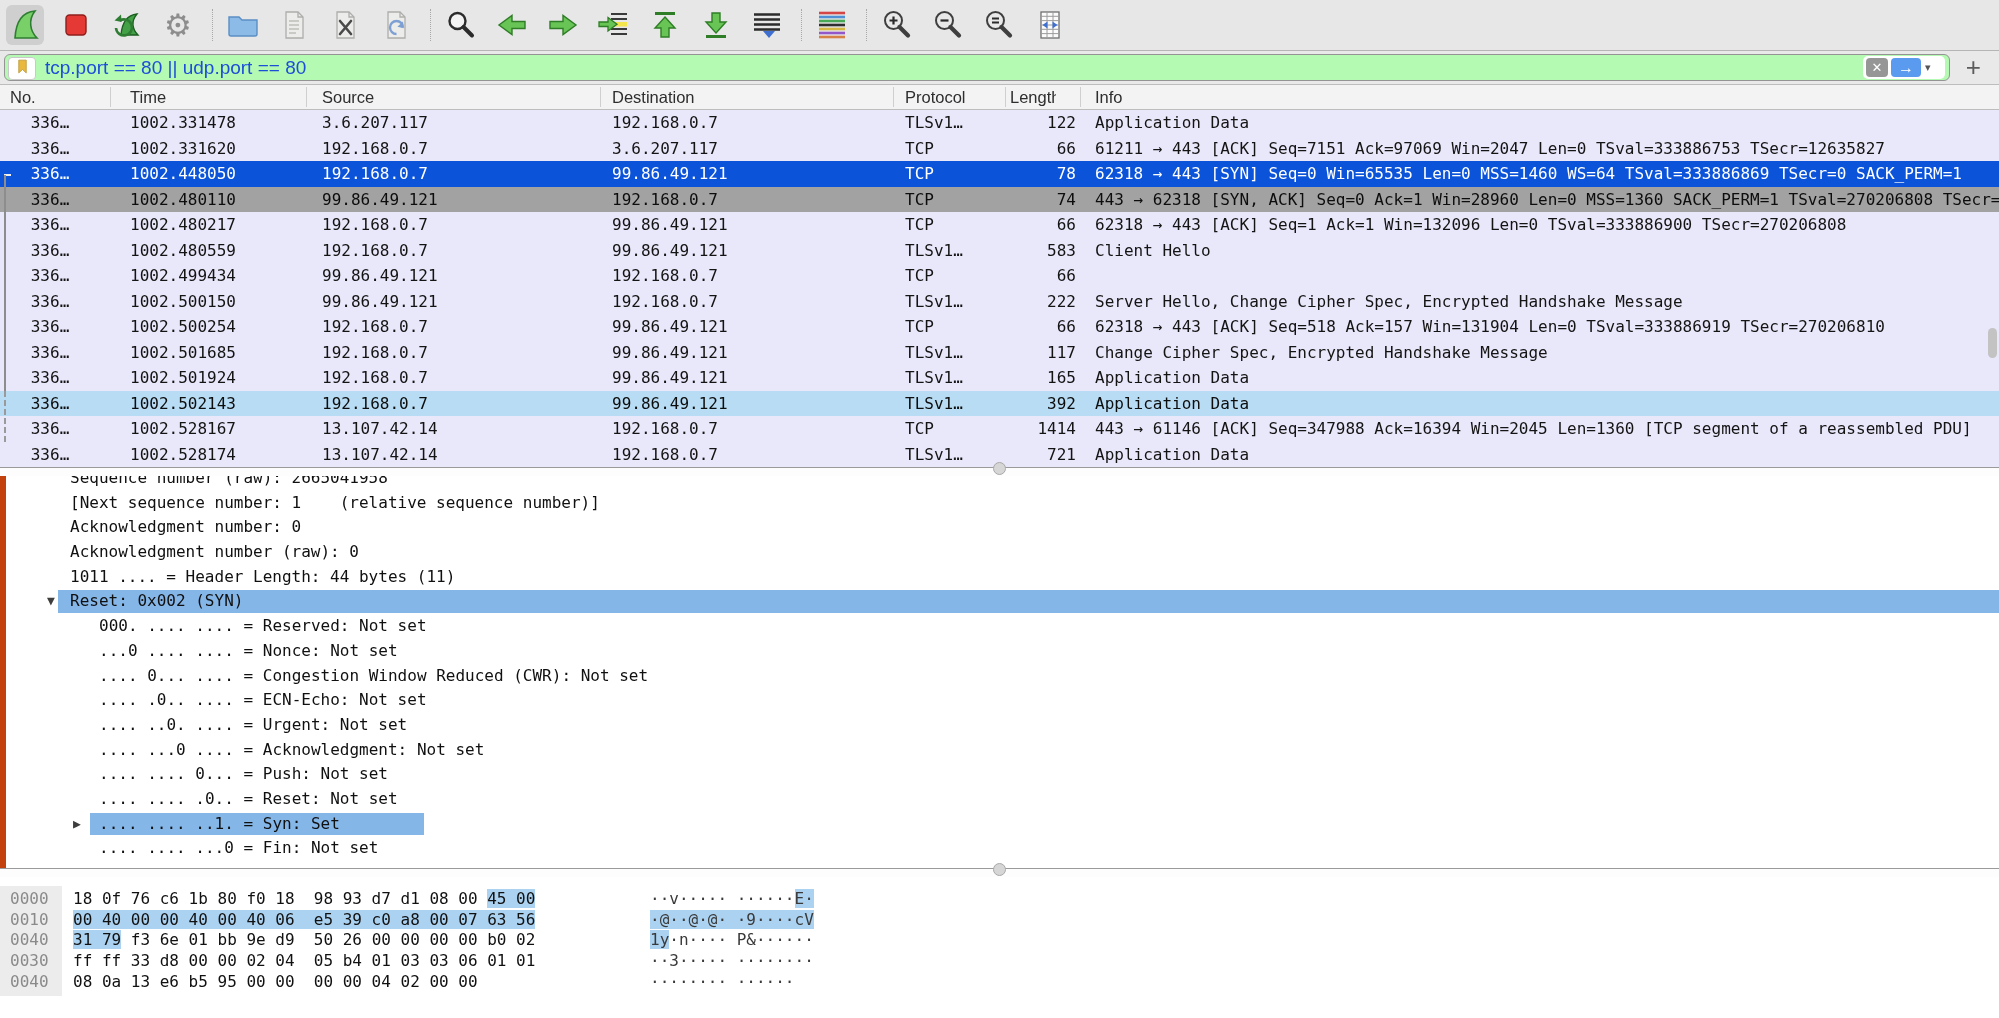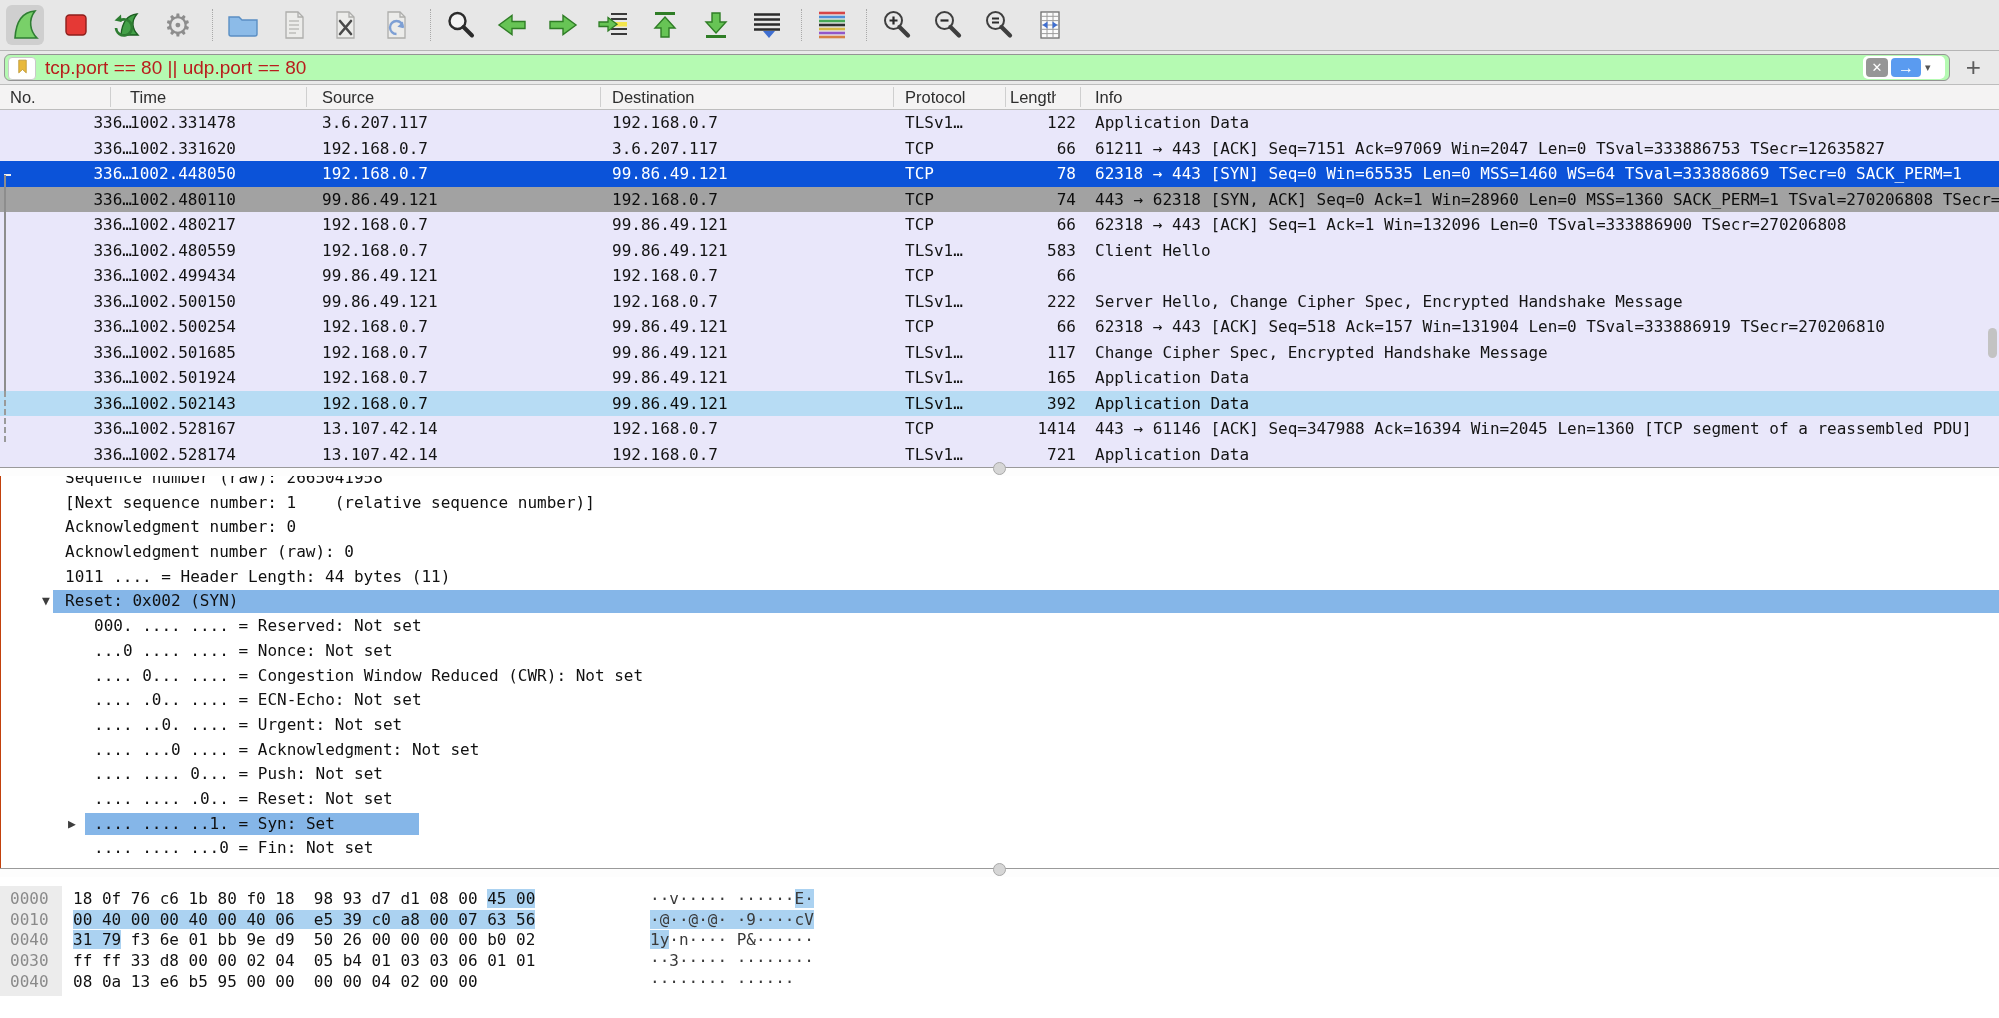--- a/index.html
+++ b/index.html
@@ -23,21 +23,21 @@
   
   #filterbar{position:absolute;left:0;top:51px;width:100%;height:34px;
              background:#e9e9e9;border-bottom:1px solid #bdbdbd;box-sizing:border-box;}
   #filter-field{position:absolute;left:4px;top:3px;width:1946px;height:27px;
                 background:var(--filter-valid-bg,#b5fab2);border:1px solid #949494;
                 border-radius:6px;box-sizing:border-box;}
   .fbookmark-btn{position:absolute;left:3px;top:2px;width:26px;height:21px;border-radius:4px;
                  background:#ffffff;border:1px solid #c9c9c9;display:flex;align-items:center;justify-content:center;}
   .fbookmark-btn svg{width:15px;height:15px;}
   #filter-text{position:absolute;left:40px;top:0;height:25px;line-height:25px;
-               font-size:19px;color:#b91c1c;white-space:pre;}
+               font-size:19px;color:#1d4ed8;white-space:pre;}
   #filter-controls{position:absolute;right:4px;top:1px;width:82px;height:23px;
                    background:#ffffff;border-radius:5px;display:flex;align-items:center;
                    padding:0 3px;box-sizing:border-box;}
   #filter-clear{width:22px;height:19px;border-radius:4px;background:#969696;color:#fff;
                 font-size:13px;display:flex;align-items:center;justify-content:center;}
   #filter-apply{width:30px;height:19px;border-radius:4px;background:#5a9bf0;color:#fff;
                 font-size:16px;display:flex;align-items:center;justify-content:center;margin-left:3px;}
   #filter-dropdown{margin-left:4px;font-size:11px;color:#555;}
   #filter-add{position:absolute;right:18px;top:51px;height:34px;line-height:32px;
               font-size:26px;color:#5c5c5c;}
@@ -49,21 +49,21 @@
   .hcell{position:absolute;top:0;height:24px;line-height:24px;font-size:16.5px;color:#2e2e2e;
          overflow:hidden;white-space:pre;}
   .hsep{position:absolute;top:2px;height:20px;width:1px;background:#cfcfcf;}
   #prows{position:absolute;left:0;top:25px;width:100%;height:357px;overflow:hidden;}
   .prow{position:relative;width:100%;height:25.5px;line-height:25.5px;
         background:var(--row-default,#e9e7fa);color:#141414;}
   .prow.s-selected{background:var(--row-selected,#0b53d9);color:#ffffff;}
   .prow.s-gray{background:var(--row-ack-gray,#a2a2a2);color:#0d0d0d;}
   .prow.s-lightblue{background:var(--row-highlight-blue,#b7dcf4);color:#0d0d0d;}
   .cell{position:absolute;top:0;height:25.5px;font-size:16px;white-space:pre;overflow:hidden;}
-  .c-no{left:0;width:100px;text-align:right;padding-left:32px;}
+  .c-no{left:0;width:100px;text-align:center;}
   .c-time{left:130px;width:180px;}
   .c-src{left:322px;width:278px;}
   .c-dst{left:612px;width:282px;}
   .c-proto{left:905px;width:98px;}
   .c-len{left:1000px;width:76px;text-align:right;}
   .c-info{left:1095px;right:0;}
   .h-no{left:10px;width:96px;}
   .h-time{left:130px;width:170px;}
   .h-src{left:322px;width:270px;}
   .h-dst{left:612px;width:275px;}
@@ -82,21 +82,21 @@
   
   .splitter{position:absolute;left:0;width:100%;height:9px;background:#fdfdfd;
             border-top:1px solid #9a9a9a;box-sizing:border-box;}
   #splitter1{top:467px;}
   #splitter2{top:868px;}
   .split-dot{position:absolute;left:993px;top:-6px;width:11px;height:11px;border-radius:50%;
              background:#d6d6d6;border:1px solid #a8a8a8;}
 
   
   #details{position:absolute;left:0;top:476px;width:100%;height:392px;overflow:hidden;
-           background:#ffffff;border-left:1px solid #c2410c;box-sizing:border-box;}
+           background:#ffffff;border-left:6px solid #c2410c;box-sizing:border-box;}
   #details-inner{margin-top:-10px;}
   .dline{position:relative;height:24.7px;line-height:24.7px;}
   .dtext{position:absolute;top:0;font-size:16px;color:#101010;white-space:pre;z-index:2;}
   .ind1 .dtext{left:64px;}
   .ind2 .dtext{left:93px;}
   .tri{position:absolute;top:0;font-size:13px;color:#3d3d3d;z-index:2;}
   .ind1 .tri{left:41px;}
   .ind2 .tri{left:67px;}
   .hlbar-row{position:absolute;left:52px;right:0;top:1px;bottom:1px;
              background:var(--detail-selection,#85b6e8);z-index:1;}

